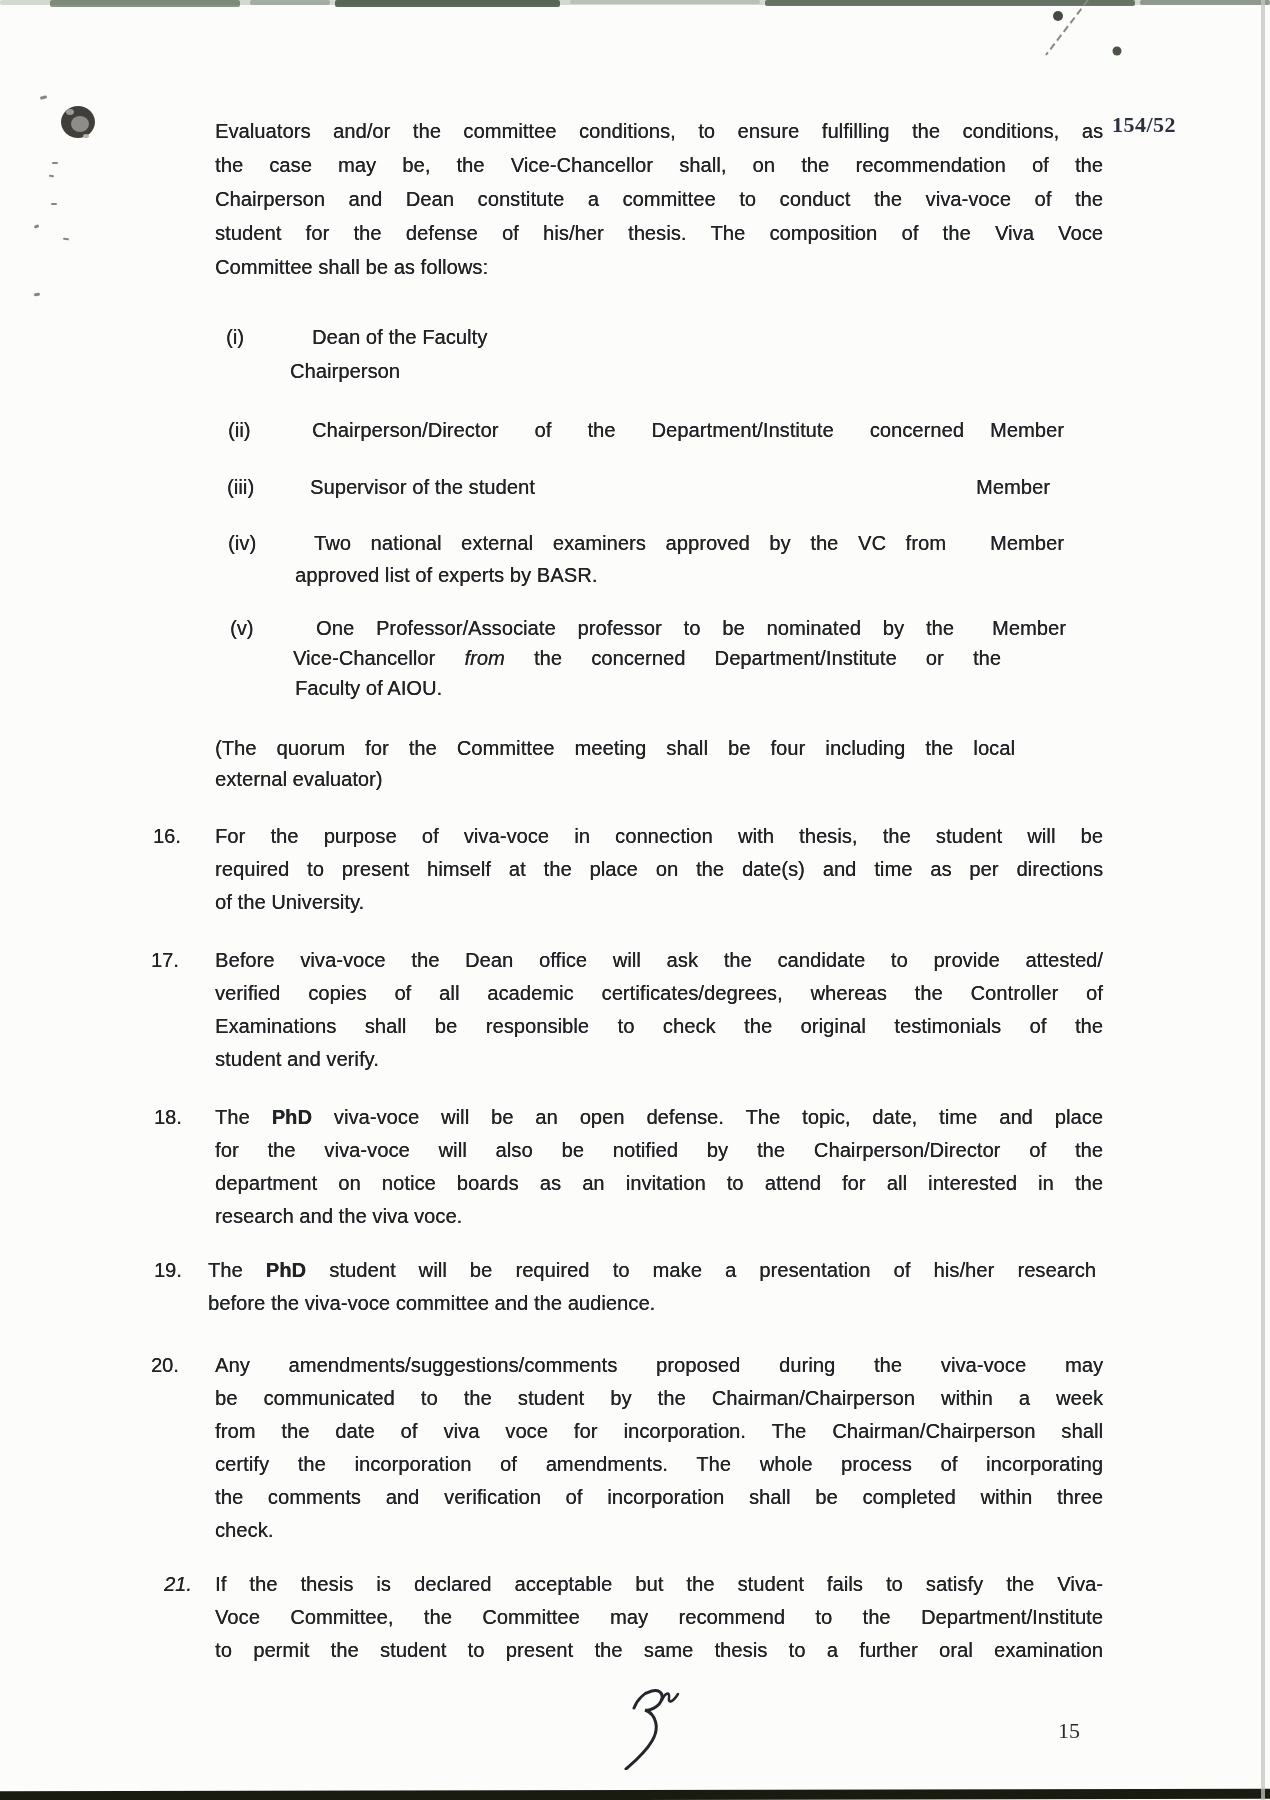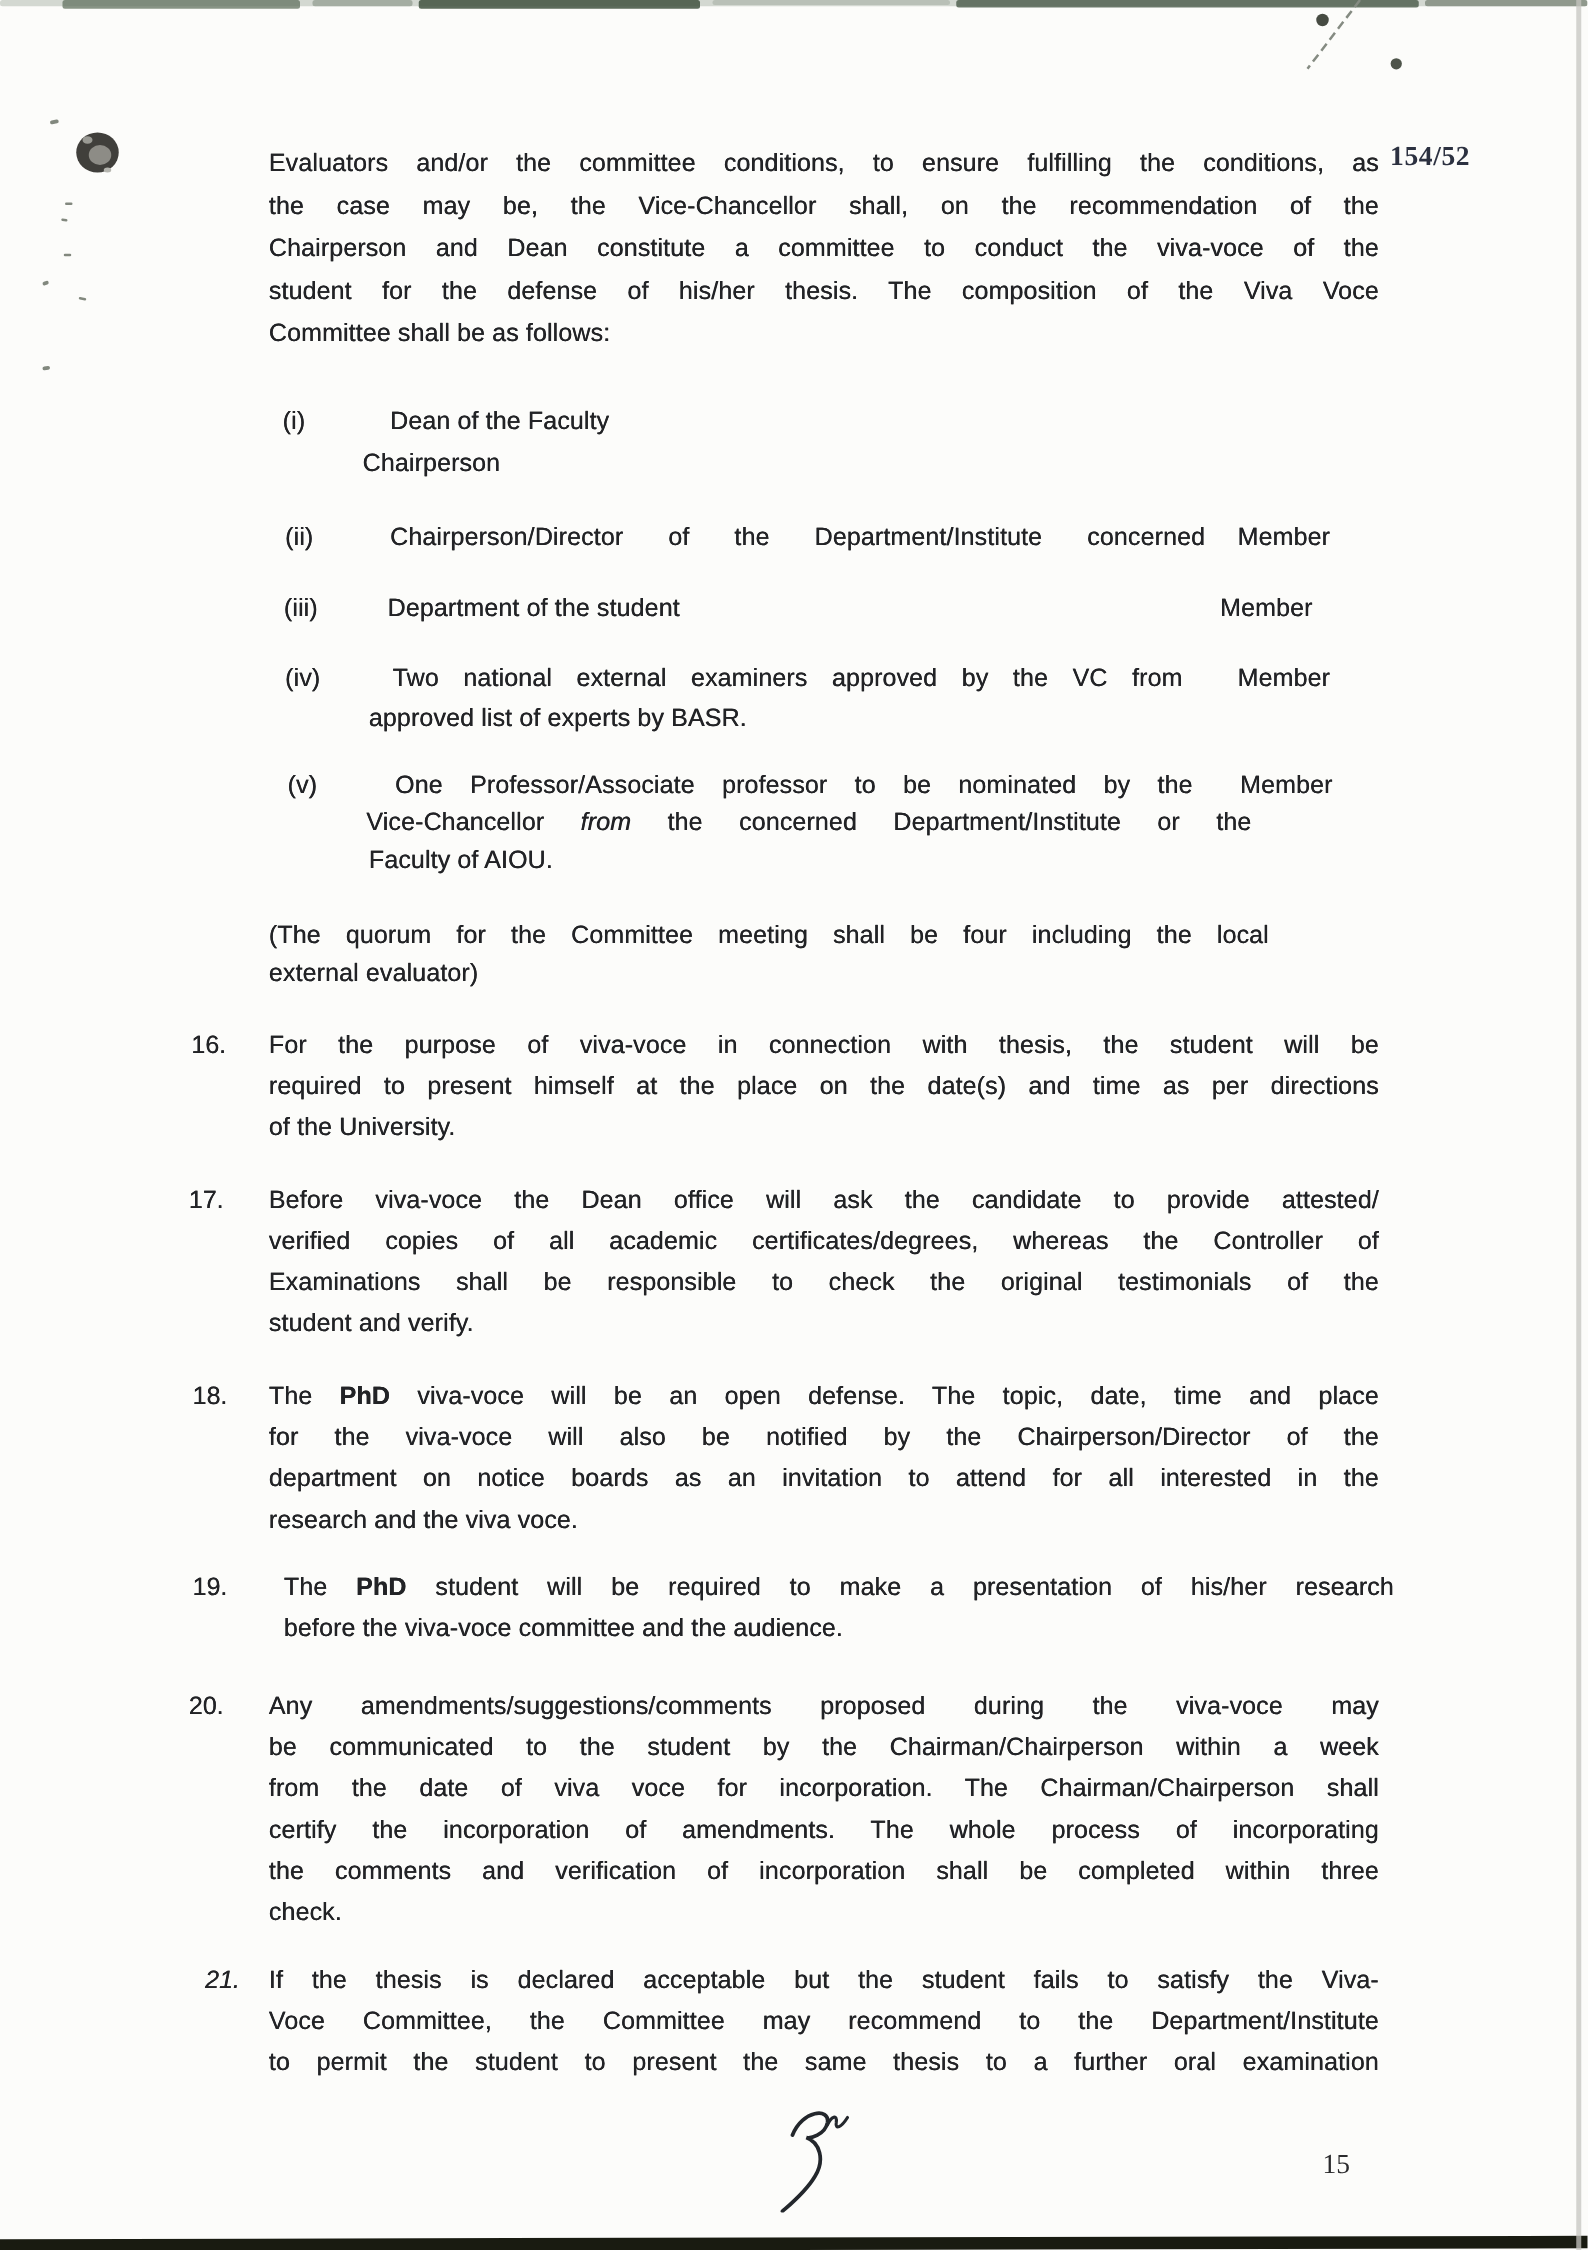--- a/index.html
+++ b/index.html
@@ -31,21 +31,21 @@
 
   
   #quorum{left:215px;top:733px;width:800px;}
   #quorum .ln{line-height:31px;}
 
   
   .numcol{width:50px;font-size:20px;line-height:33px;text-shadow:.25px 0 0 currentColor;}
   #num16{left:153px;top:820px;} #blk16{left:215px;top:820px;width:888px;}
   #num17{left:151px;top:944px;} #blk17{left:215px;top:944px;width:888px;}
   #num18{left:154px;top:1101px;}#blk18{left:215px;top:1101px;width:888px;}
-  #num19{left:154px;top:1254px;}#blk19{left:227px;top:1254px;width:888px;}
+  #num19{left:154px;top:1254px;}#blk19{left:208px;top:1254px;width:888px;}
   #num20{left:151px;top:1349px;}#blk20{left:215px;top:1349px;width:888px;}
   #num21{left:164px;top:1568px;font-style:italic;}#blk21{left:215px;top:1568px;width:888px;}
 
   
   #stamp{left:1112px;top:112px;font-family:"Liberation Serif",serif;font-size:22px;font-weight:700;color:#2c3140;letter-spacing:.5px;}
   #pagenum{left:1058px;top:1718px;font-family:"Liberation Serif",serif;font-size:22px;color:#2b2b2d;}
 
   
   #topbar{left:0;top:0;width:1270px;height:10px;}
   #topbar div{position:absolute;border-radius:2px;}
@@ -118,21 +118,21 @@
 
 <div id="mk-i" class="abs ln">(i)</div>
 <div id="l-i1" class="abs ln"><span>Dean of the Faculty</span></div>
 <div id="l-i2" class="abs ln"><span>Chairperson</span></div>
 
 <div id="mk-ii" class="abs ln">(ii)</div>
 <div id="l-ii" class="abs ln just"><span>Chairperson/Director of the Department/Institute concerned</span></div>
 <div id="mem-ii" class="abs ln">Member</div>
 
 <div id="mk-iii" class="abs ln">(iii)</div>
-<div id="l-iii" class="abs ln"><span>Department of the student</span></div>
+<div id="l-iii" class="abs ln"><span>Supervisor of the student</span></div>
 <div id="mem-iii" class="abs ln">Member</div>
 
 <div id="mk-iv" class="abs ln">(iv)</div>
 <div id="l-iv1" class="abs ln just"><span>Two national external examiners approved by the VC from</span></div>
 <div id="l-iv2" class="abs ln"><span>approved list of experts by BASR.</span></div>
 <div id="mem-iv" class="abs ln">Member</div>
 
 <div id="mk-v" class="abs ln">(v)</div>
 <div id="l-v1" class="abs ln just"><span>One Professor/Associate professor to be nominated by the</span></div>
 <div id="l-v2" class="abs ln just"><span>Vice-Chancellor </span><span class="i">from</span><span> the concerned Department/Institute or the</span></div>

